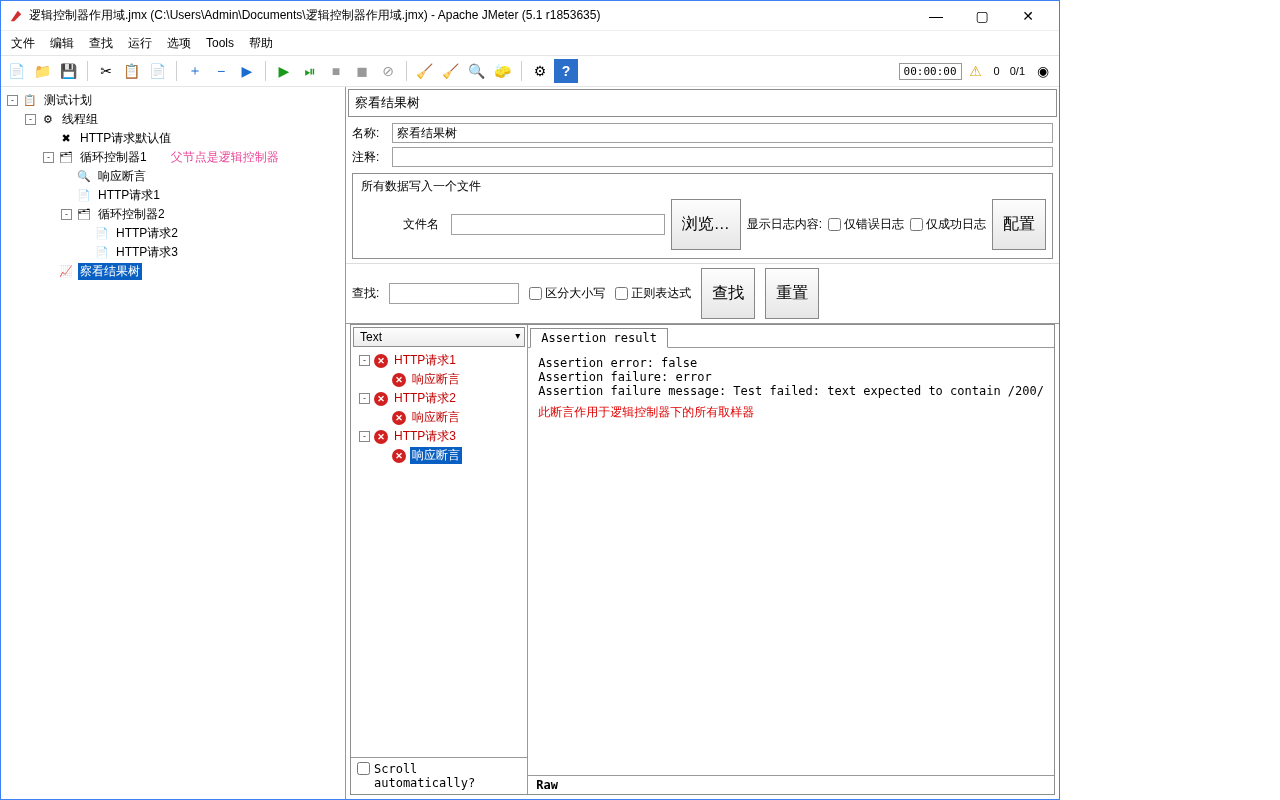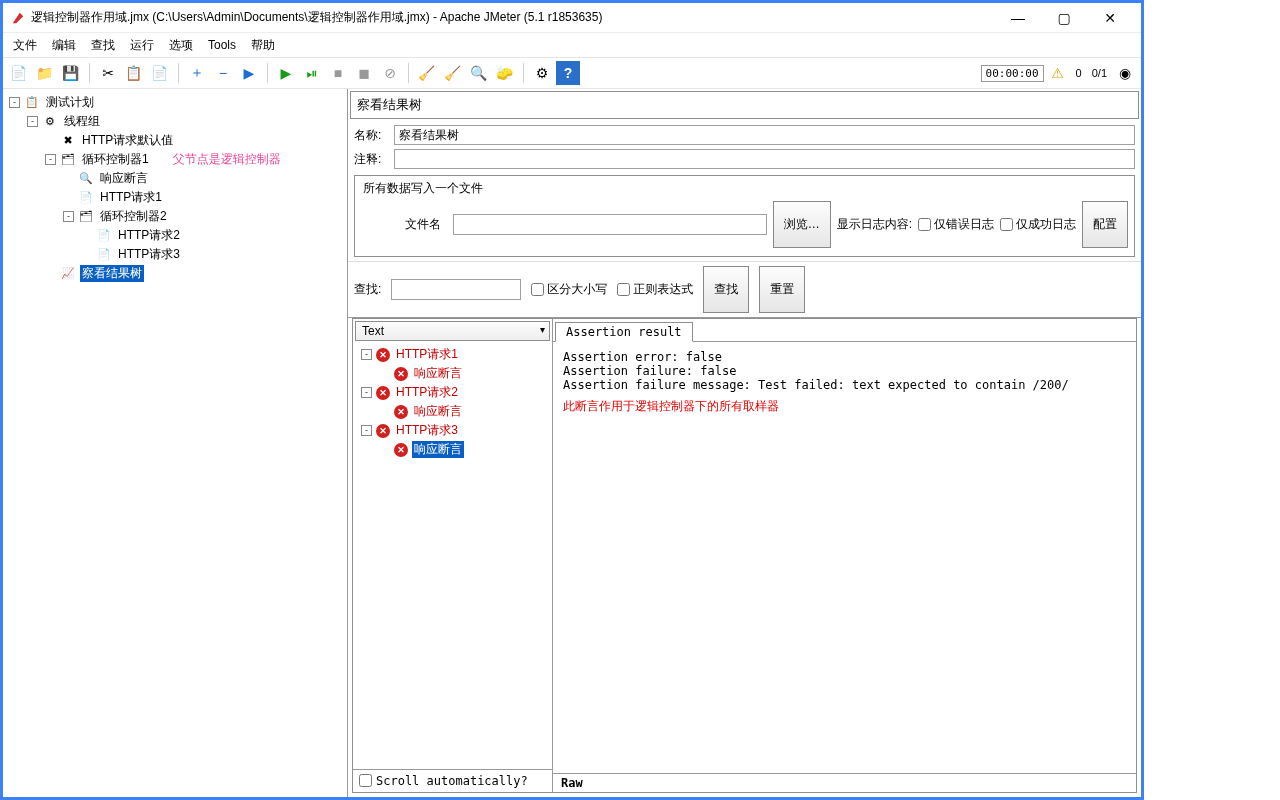--- a/index.html
+++ b/index.html
@@ -1,17 +1,17 @@
 <!DOCTYPE html>
 <html><head>
 <meta charset="utf-8">
 <style>
 * { box-sizing: border-box; margin: 0; padding: 0; }
 body { font-family: "Microsoft YaHei", "SimSun", Arial, sans-serif; font-size: 12px; background: #fff; overflow: hidden; }
-.window { width: 1144px; height: 800px; display: flex; flex-direction: column; border: 3px solid #3b82f6; }
+.window { width: 1060px; height: 800px; display: flex; flex-direction: column; border: 1px solid #3b82f6; }
 .titlebar { height: 30px; display: flex; align-items: center; padding: 0 8px; border-bottom: 1px solid #eee; }
 .titlebar .app-icon { width: 14px; height: 14px; margin-right: 6px; }
 .titlebar .title-text { flex: 1; font-size: 12px; color: #000; }
 .titlebar .win-controls { display: flex; gap: 0; }
 .titlebar .win-btn { width: 46px; height: 28px; display: flex; align-items: center; justify-content: center; font-size: 14px; color: #000; }
 .menubar { height: 24px; display: flex; align-items: center; padding: 0 4px; gap: 3px; }
 .menubar .menu-item { padding: 2px 6px; font-size: 12px; }
 .toolbar { height: 32px; display: flex; align-items: center; padding: 0 4px; gap: 2px; border-top: 1px solid #e5e5e5; border-bottom: 1px solid #e5e5e5; }
 .toolbar .tb-btn { width: 24px; height: 24px; display: flex; align-items: center; justify-content: center; font-size: 14px; }
 .toolbar .sep { width: 1px; height: 20px; background: #d0d0d0; margin: 0 4px; }
@@ -30,21 +30,21 @@
 .main { flex: 1; display: flex; flex-direction: column; overflow: hidden; }
 .panel-title { border: 1px solid #8e8e8e; background: #fff; padding: 4px 6px; font-size: 13px; margin: 2px 2px 4px 2px; }
 .form-row { display: flex; align-items: center; padding: 2px 6px; gap: 6px; }
 .form-row .lbl { min-width: 34px; }
 .form-row input[type=text] { flex: 1; border: 1px solid #a0a0a0; padding: 2px 4px; font-size: 12px; background: #fff; }
 .group-box { border: 1px solid #8e8e8e; margin: 4px 6px; padding: 2px 4px 6px 4px; position: relative; }
 .group-legend { font-size: 12px; padding: 2px 4px; }
 .file-row { display: flex; align-items: center; gap: 6px; padding: 2px 2px; margin-left: 44px; }
 .file-row .lbl2 { min-width: 42px; }
 .file-row input[type=text] { flex: 1; border: 1px solid #a0a0a0; padding: 2px 4px; }
-.btn { border: 1px solid #888; background: linear-gradient(#fdfdfd,#e6e6e6); padding: 14px 10px; font-size: 12px; text-align: right; }
+.btn { border: 1px solid #888; background: linear-gradient(#fdfdfd,#e6e6e6); padding: 14px 10px; font-size: 16px; text-align: right; }
 .chk { display: inline-flex; align-items: center; gap: 3px; font-size: 12px; }
 .chk input { margin: 0; }
 .search-row { display: flex; align-items: center; gap: 10px; padding: 4px 6px; border-top: 1px solid #ddd; border-bottom: 1px solid #999; }
 .search-row input[type=text] { width: 130px; border: 1px solid #a0a0a0; padding: 2px 4px; }
 .lower { flex: 1; display: flex; overflow: hidden; margin: 0 4px 4px 4px; border: 1px solid #8e8e8e; }
 .lower-left { width: 200px; display: flex; flex-direction: column; border-right: 1px solid #999; }
 .dropdown { border: 1px solid #8e8e8e; margin: 2px; padding: 2px 18px 2px 6px; font-size: 12px; position: relative; background: linear-gradient(#fdfdfd,#ededed); }
 .dropdown::after { content: "▾"; position: absolute; right: 4px; top: 2px; font-size: 10px; }
 .result-tree { flex: 1; overflow: auto; padding: 2px 4px; }
 .result-node { display: flex; align-items: center; padding: 1px 0; font-size: 12px; }
@@ -260,21 +260,21 @@
             <input type="checkbox" style="">
             <span>Scroll automatically?</span>
           </div>
         </div>
         <div class="lower-right">
           <div class="tab-row">
             <div class="tab">Assertion result</div>
           </div>
           <div class="assert-body" id="assert-body">
               <div class="line">Assertion error: false</div>
-              <div class="line">Assertion failure: false</div>
+              <div class="line">Assertion failure: error</div>
               <div class="line">Assertion failure message: Test failed: text expected to contain /200/</div>
               <div class="anno-red">此断言作用于逻辑控制器下的所有取样器</div>
             </div>
           <div class="raw-row">Raw</div>
         </div>
       </div>
     </div>
   </div>
 </div>
 

